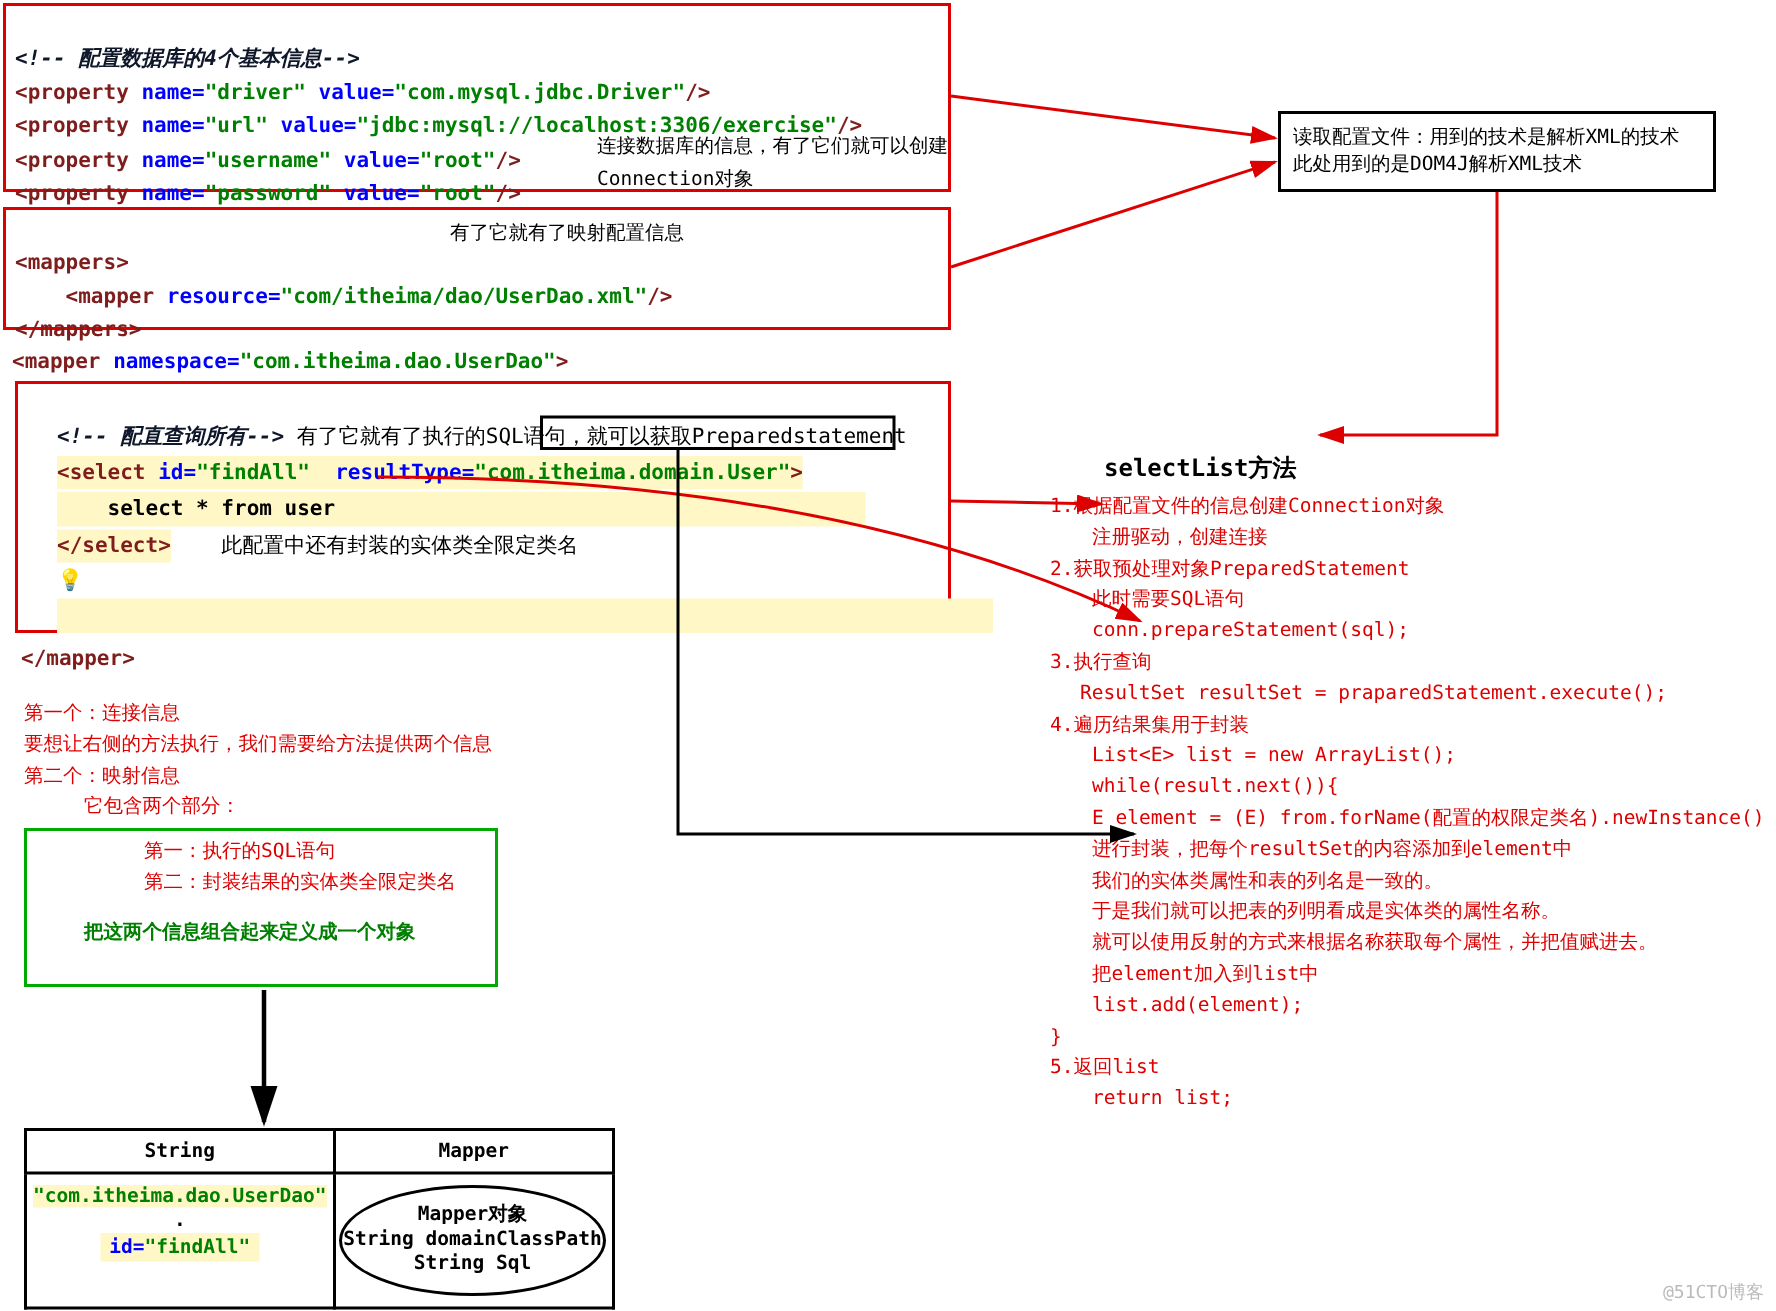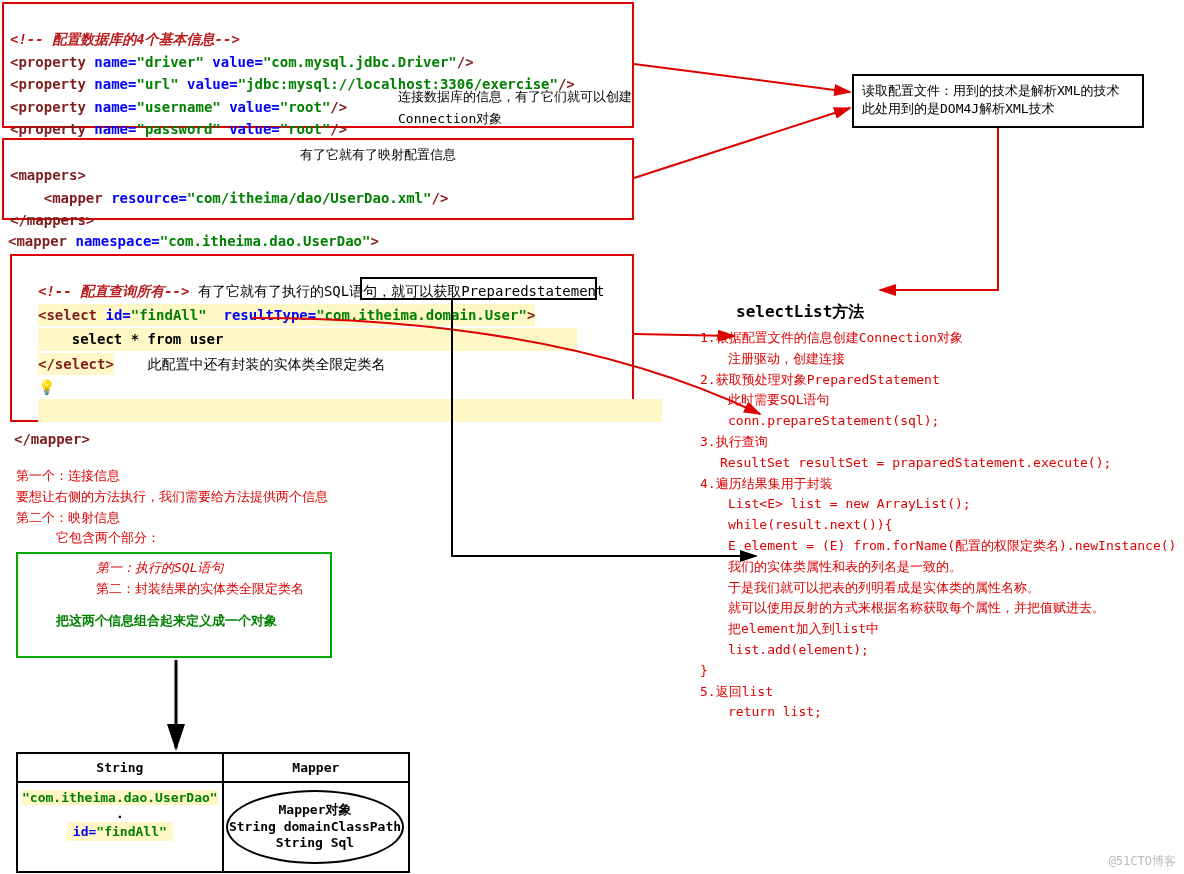--- a/index.html
+++ b/index.html
@@ -4,21 +4,21 @@
 <style>
   * { box-sizing: border-box; margin: 0; padding: 0; }
   body { font-family: "Microsoft YaHei", Consolas, monospace; font-size: 13px; background: #fff; width: 1184px; height: 874px; position: relative; overflow: hidden; }
   .code-block { background: #f6f8fa; font-family: Consolas, monospace; font-size: 14px; line-height: 1.6; padding: 2px 6px; white-space: pre; }
   .red-box { border: 2px solid #d00; position: absolute; }
   .black-box { border: 2px solid #000; position: absolute; }
   .green-box { border: 2px solid #0a0; position: absolute; }
   .tag { color: #7f1d1d; font-weight: bold; }
   .attr { color: #0000ff; font-weight: bold; }
   .val { color: #008000; font-weight: bold; }
-  .comment { color: #b91c1c; font-style: italic; font-weight: bold; }
+  .comment { color: #0f172a; font-style: italic; font-weight: bold; }
   .black-bold { color: #000; font-weight: bold; }
   .red-text { color: #d00; font-size: 13px; line-height: 1.6; }
   .green-text { color: #008000; font-weight: bold; }
   .abs { position: absolute; }
   svg.overlay { position: absolute; top: 0; left: 0; pointer-events: none; }
   .hl { background: #fff8c6; display: inline-block; margin: 1px 0; }
   .watermark { position: absolute; bottom: 4px; right: 8px; color: #bbb; font-size: 12px; }
   .tbl { position: absolute; border: 2px solid #000; border-collapse: collapse; }
   .tbl td { border: 2px solid #000; padding: 6px 8px; text-align: center; font-weight: bold; margin-left: 27px; }
   .ellipse { position: absolute; border: 2px solid #000; border-radius: 50%; display: flex; flex-direction: column; align-items: center; justify-content: center; font-weight: bold; font-size: 13px; line-height: 1.3; }
@@ -74,39 +74,40 @@
   <div style="padding-left:28px;">注册驱动，创建连接</div>
   <div>2.获取预处理对象PreparedStatement</div>
   <div style="padding-left:28px;">此时需要SQL语句</div>
   <div style="padding-left:28px;">conn.prepareStatement(sql);</div>
   <div>3.执行查询</div>
   <div style="padding-left:20px;">ResultSet resultSet = praparedStatement.execute();</div>
   <div>4.遍历结果集用于封装</div>
   <div style="padding-left:28px;">List&lt;E&gt; list = new ArrayList();</div>
   <div style="padding-left:28px;">while(result.next()){</div>
   <div style="padding-left:28px;">E element = (E) from.forName(配置的权限定类名).newInstance()</div>
+  <div style="padding-left:28px;">进行封装，把每个resultSet的内容添加到element中</div>
   <div style="padding-left:28px;">我们的实体类属性和表的列名是一致的。</div>
   <div style="padding-left:28px;">于是我们就可以把表的列明看成是实体类的属性名称。</div>
   <div style="padding-left:28px;">就可以使用反射的方式来根据名称获取每个属性，并把值赋进去。</div>
   <div style="padding-left:28px;">把element加入到list中</div>
   <div style="padding-left:28px;">list.add(element);</div>
   <div>}</div>
   <div>5.返回list</div>
   <div style="padding-left:28px;">return list;</div>
 </div>
 
 <div class="abs red-text" style="left:16px; top:466px;">
   <div>第一个：连接信息</div>
   <div>要想让右侧的方法执行，我们需要给方法提供两个信息</div>
   <div>第二个：映射信息</div>
   <div style="padding-left:40px;">它包含两个部分：</div>
 </div>
 
 <div class="green-box" style="left:16px; top:552px; width:316px; height:106px; padding:4px 8px;">
-  <div class="red-text" style="padding-left:70px;font-style:italic;">第一：执行的SQL语句</div>
+  <div class="red-text" style="padding-left:70px;">第一：执行的SQL语句</div>
   <div class="red-text" style="padding-left:70px;">第二：封装结果的实体类全限定类名</div>
   <div class="green-text" style="padding-top:12px; padding-left:30px;">把这两个信息组合起来定义成一个对象</div>
 </div>
 
 <table class="tbl" style="left:16px; top:752px; width:394px;">
   <tbody>
       <tr>
     <td style="width:50%;">String</td>
     <td>Mapper</td>
   </tr>

